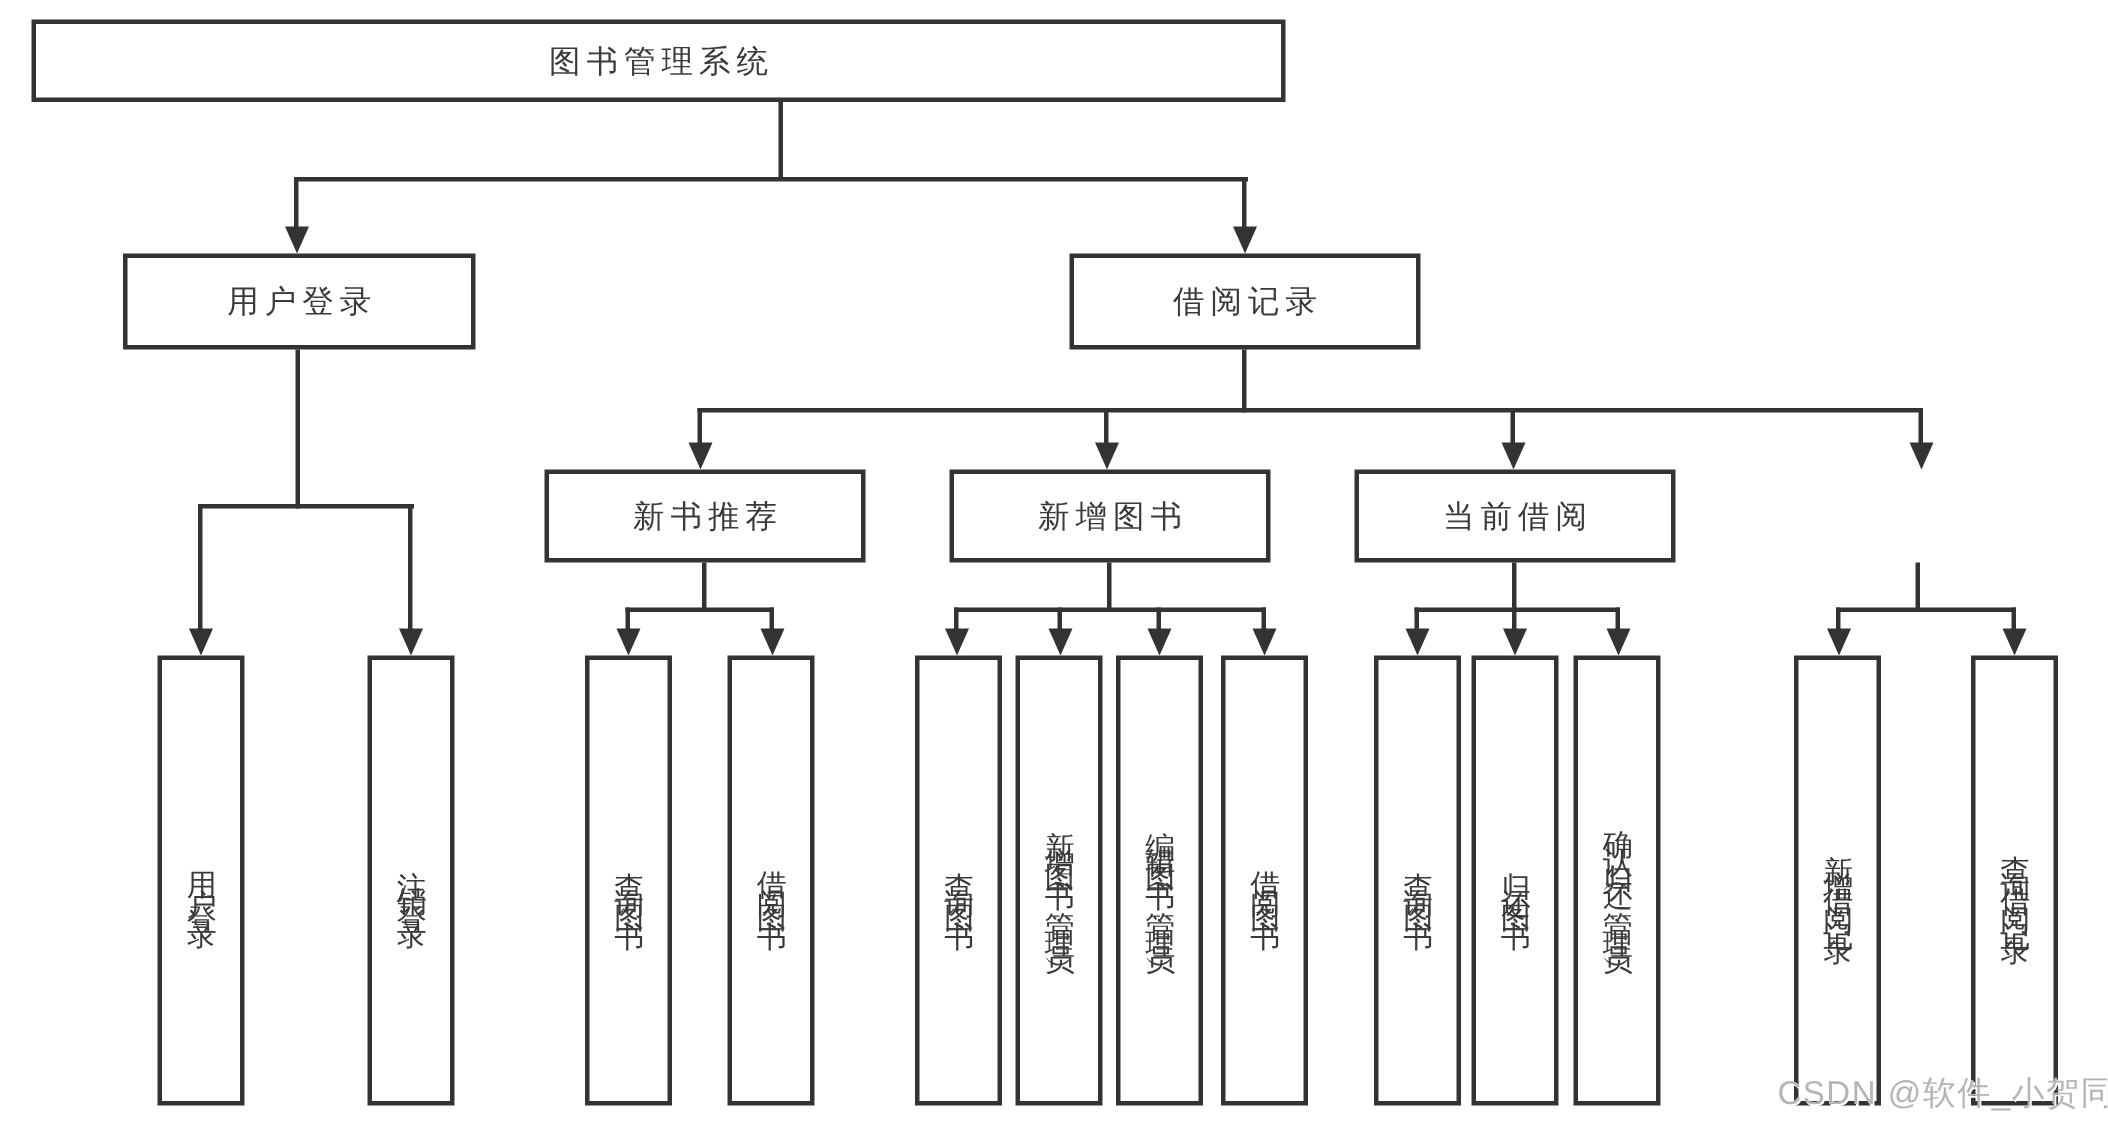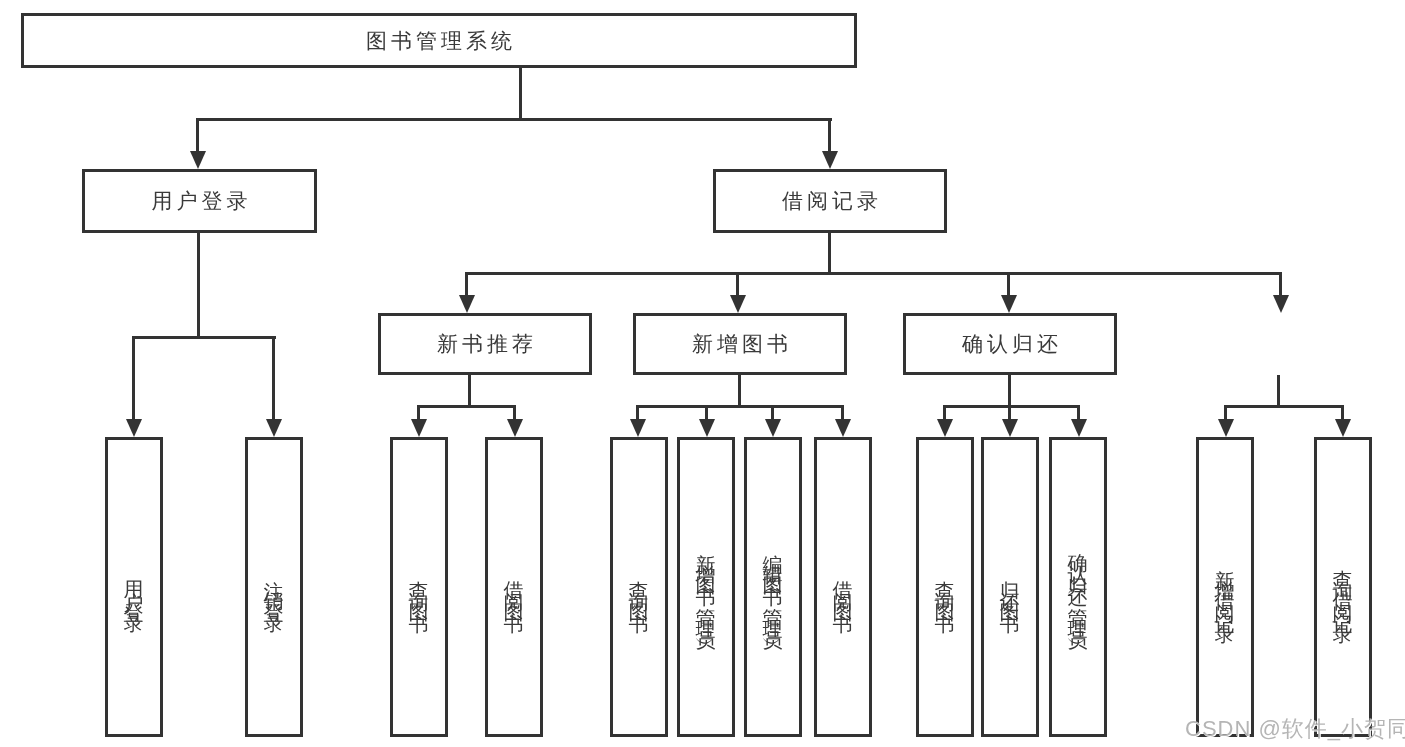--- a/index.html
+++ b/index.html
@@ -91,23 +91,23 @@
   <div class="line hline" style="left:465px; top:272px; width:817px;"></div>
   <div class="line vline" style="left:465px; top:272px; height:26px;"></div>
   <div class="arrow" style="left:459px; top:295px;"></div>
   <div class="line vline" style="left:736px; top:272px; height:26px;"></div>
   <div class="arrow" style="left:730px; top:295px;"></div>
   <div class="line vline" style="left:1007px; top:272px; height:26px;"></div>
   <div class="arrow" style="left:1001px; top:295px;"></div>
   <div class="line vline" style="left:1279px; top:272px; height:26px;"></div>
   <div class="arrow" style="left:1273px; top:295px;"></div>
 
-  <div class="hbox" style="left:378px; top:313px; width:214px; height:62px;">新书推荐</div>
+  <div class="hbox" style="left:363px; top:313px; width:214px; height:62px;">新书推荐</div>
   <div class="hbox" style="left:633px; top:313px; width:214px; height:62px;">新增图书</div>
-  <div class="hbox" style="left:903px; top:313px; width:214px; height:62px;">确认归还</div>
+  <div class="hbox" style="left:903px; top:313px; width:214px; height:62px;">当前借阅</div>
 
   <div class="line vline" style="left:468px; top:375px; height:33px;"></div>
   <div class="line hline" style="left:417px; top:405px; width:99px;"></div>
   <div class="line vline" style="left:417px; top:405px; height:17px;"></div>
   <div class="arrow" style="left:411px; top:419px;"></div>
   <div class="line vline" style="left:513px; top:405px; height:17px;"></div>
   <div class="arrow" style="left:507px; top:419px;"></div>
 
   <div class="line vline" style="left:738px; top:375px; height:33px;"></div>
   <div class="line hline" style="left:636px; top:405px; width:208px;"></div>

